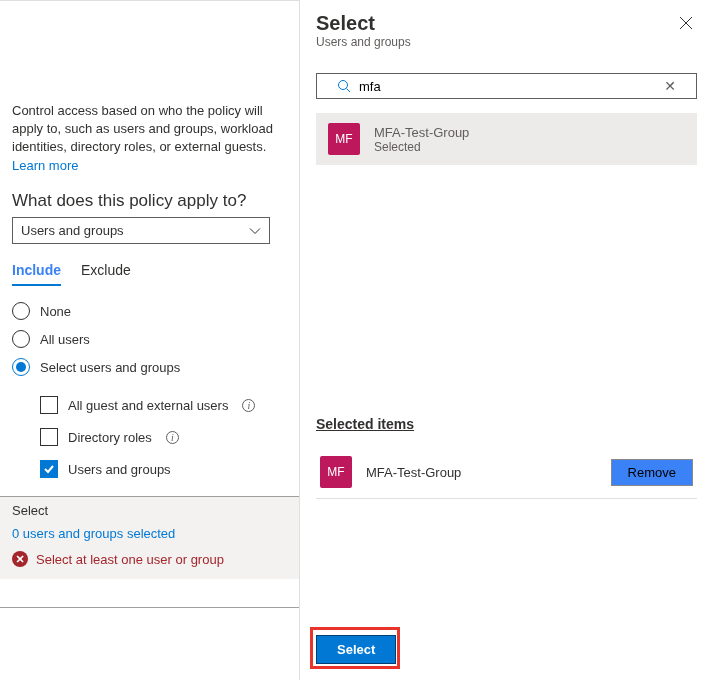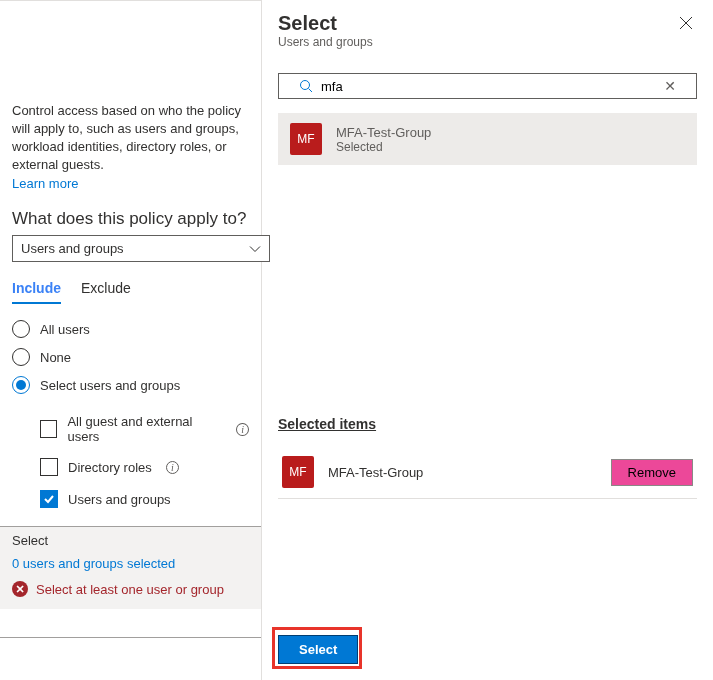--- a/index.html
+++ b/index.html
@@ -7,21 +7,21 @@
       font-family: "Segoe UI", -apple-system, BlinkMacSystemFont, sans-serif;
       font-size: 13px;
       color: #323130;
       background: #fff;
       width: 713px;
       height: 680px;
       overflow: hidden;
     }
     .container { display: flex; height: 100%; }
     .left-pane {
-      width: 262px;
+      width: 300px;
       padding: 12px 12px 0 12px;
       border-right: 1px solid #e1dfdd;
       position: relative;
     }
     .right-pane {
       flex: 1;
       padding: 12px 16px 0 16px;
       display: flex;
       flex-direction: column;
       position: relative;
@@ -88,35 +88,35 @@
       border: 1px solid #605e5c; display: flex; align-items: center;
       padding: 4px 20px; gap: 8px; margin-bottom: 14px;
     }
     .search-input { border: none; outline: none; flex: 1; font-size: 13px; font-family: inherit; }
     .clear-x { color: #605e5c; cursor: pointer; font-size: 14px; }
     .result-row {
       display: flex; align-items: center; gap: 14px;
       background: #edebe9; padding: 10px 12px; cursor: pointer;
     }
     .avatar {
-      width: 32px; height: 32px; background: #b91c1c; color: #fff;
+      width: 32px; height: 32px; background: #be185d; color: #fff;
       display: flex; align-items: center; justify-content: center;
       font-size: 12px; font-weight: 400; border-radius: 2px;
     }
     .result-name { font-size: 13px; color: #605e5c; }
     .result-status { font-size: 12px; color: #605e5c; }
     .selected-section { margin-top: auto; padding-top: 20px; }
     .selected-title { font-weight: 600; font-size: 14px; margin-bottom: 14px; text-decoration: underline; }
     .selected-row {
       display: flex; align-items: center; gap: 14px; padding: 10px 4px;
       border-bottom: 1px solid #e1dfdd;
     }
     .selected-name { font-size: 13px; flex: 1; }
     .remove-btn {
-      border: 1px solid #8a8886; background: #ec4899; padding: 5px 16px;
+      border: 1px solid #8a8886; background: #3b82f6; padding: 5px 16px;
       font-size: 13px; cursor: pointer; font-family: inherit;
     }
     .footer {
       margin: 0 -16px; padding: 16px;
       position: relative;
     }
     .select-btn {
       background: #0078d4; color: #fff; border: 1px solid #003e73;
       padding: 6px 20px; font-size: 13px; font-weight: 600; cursor: pointer;
       font-family: inherit;
@@ -148,27 +148,27 @@
     <div class="tabs">
       <div class="tab active">Include</div>
       <div class="tab">Exclude</div>
     </div>
 
     <div class="radio-group">
       <div class="radio-row">
         <span class="radio">
             <span class="dot"></span>
           </span>
-        <span>All users</span>
+        <span>None</span>
       </div>
       <div class="radio-row">
         <span class="radio">
             <span class="dot"></span>
           </span>
-        <span>None</span>
+        <span>All users</span>
       </div>
       <div class="radio-row">
         <span class="radio selected">
             <span class="dot"></span>
           </span>
         <span>Select users and groups</span>
       </div>
     </div>
 
     <div class="check-group">

